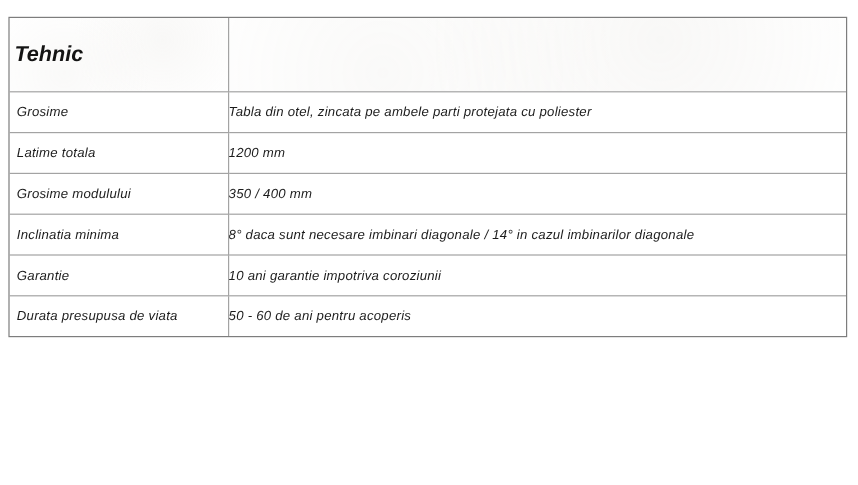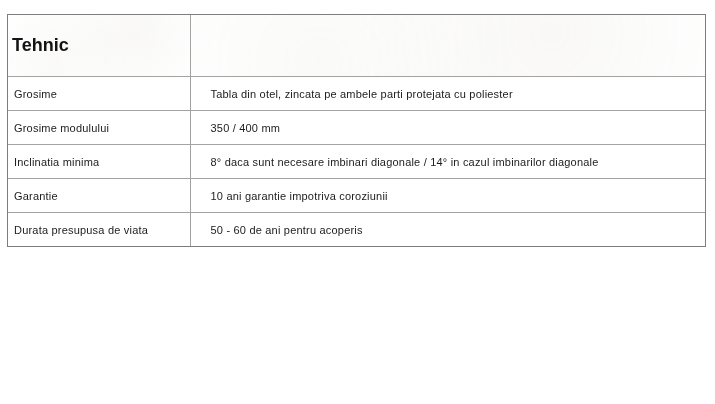--- a/index.html
+++ b/index.html
@@ -28,20 +28,21 @@
   table.specs th, table.specs td {
     border: 1px solid #a3a3a3;
     vertical-align: middle;
     color: #1c1c1c;
     font-size: 11px;
     letter-spacing: 0.2px;
     padding: 0 8px 0 6px;
     height: 33px;
     overflow: hidden;
     white-space: nowrap;
+    font-style: italic;
   }
   
   table.specs tr > *:first-child { border-left: none; }
   table.specs tr > *:last-child  { border-right: none; }
   table.specs tr:first-child > * { border-top: none; }
   table.specs tr:last-child > *  { border-bottom: none; margin-top: 41px; }
 
   table.specs th.title-cell {
     height: 61px;
     font-size: 18px;
@@ -49,39 +50,43 @@
     letter-spacing: 0px;
     text-align: left;
     padding-left: 4px;
     color: #141414;
     
     background:
       radial-gradient(circle at 70% 30%, rgba(190,184,172,0.10), rgba(255,255,255,0) 55%),
       radial-gradient(circle at 25% 75%, rgba(190,184,172,0.08), rgba(255,255,255,0) 50%),
       #ffffff;
   }
-  table.specs td.val { padding-left: 20px; }
+  table.specs td.val { padding-left: 0; }
 </style>
 </head>
 <body>
 
 <div class="table-wrap">
   <table class="specs">
     <colgroup>
         <col class="c-label">
         <col class="c-value">
       </colgroup>
     <tbody>
       <tr>
         <th class="title-cell">Tehnic</th>
         <th class="title-cell"></th>
       </tr>
       <tr>
         <td>Grosime</td>
         <td class="val">Tabla din otel, zincata pe ambele parti protejata cu poliester</td>
+      </tr>
+      <tr>
+        <td>Latime totala</td>
+        <td class="val">1200 mm</td>
       </tr>
       <tr>
         <td>Grosime modulului</td>
         <td class="val">350 / 400 mm</td>
       </tr>
       <tr>
         <td>Inclinatia minima</td>
         <td class="val">8° daca sunt necesare imbinari diagonale / 14° in cazul imbinarilor diagonale</td>
       </tr>
       <tr>

